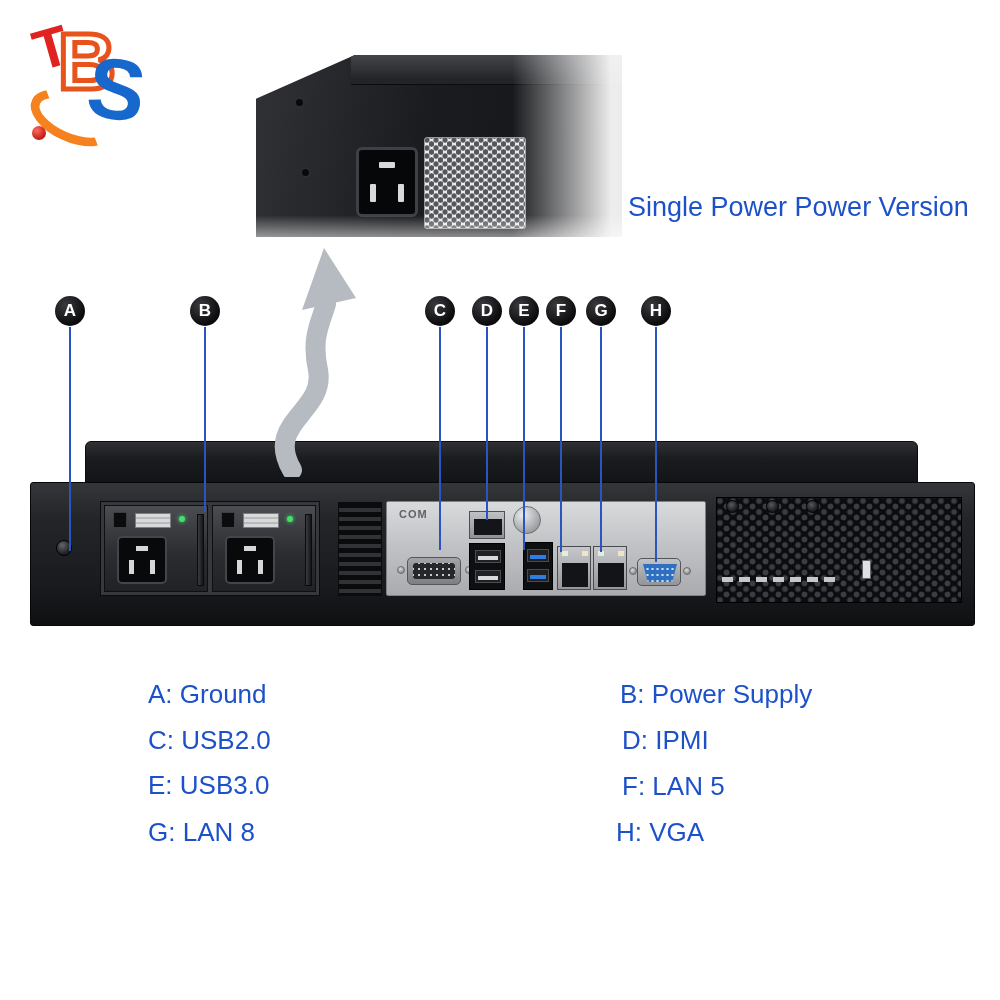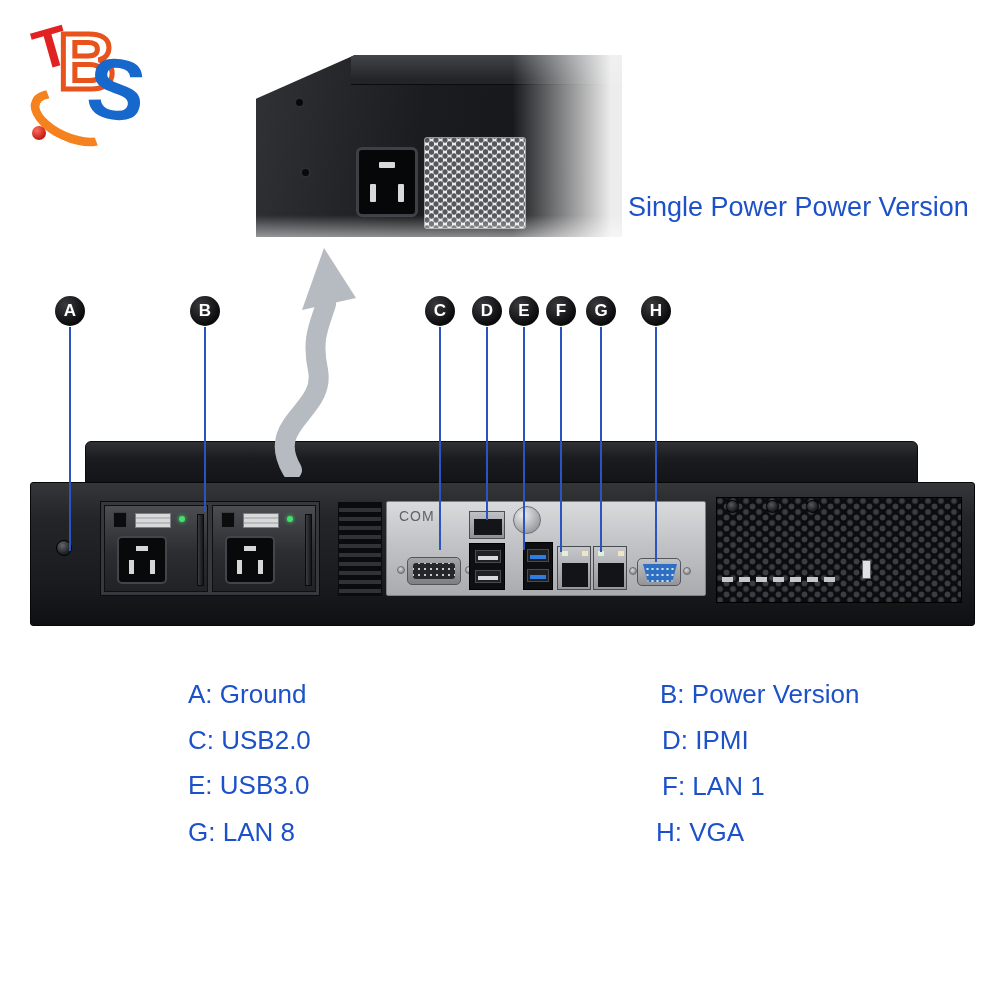--- a/index.html
+++ b/index.html
@@ -76,21 +76,21 @@
   .pin2.g { left:17px; top:8px; width:12px; height:5px; }
   .pin2.l { left:10px; top:22px; width:5px; height:14px; }
   .pin2.r { left:31px; top:22px; width:5px; height:14px; }
 
   .vent-slots { position:absolute; left:338px; top:502px; width:44px; height:94px;
            background:repeating-linear-gradient(180deg,#0a0b0c 0 5px,#303236 5px 9px); border:1px solid #0a0b0c; z-index:3; }
 
   .io-panel { position:absolute; left:386px; top:501px; width:320px; height:95px;
            background:linear-gradient(180deg,#d9dadc 0%, #c2c3c6 45%, #a9abae 100%);
            border:1px solid #808184; border-radius:2px; z-index:3; }
-  .com-label { position:absolute; left:12px; top:6px; font-size:14px; font-weight:normal; color:#616265; letter-spacing:1px; }
+  .com-label { position:absolute; left:12px; top:6px; font-size:11px; font-weight:bold; color:#616265; letter-spacing:1px; }
   .db9 { position:absolute; left:20px; top:55px; width:54px; height:28px;
            background:linear-gradient(180deg,#a3a4a7,#7e7f82); border:1px solid #55565a; border-radius:5px; }
   .db9-in { position:absolute; left:5px; top:5px; right:5px; bottom:5px; background:#26272a; border-radius:3px;
            background-image:radial-gradient(circle, #c9cacc 1px, transparent 1.5px); background-size:6px 6px; background-position:3px 3px; }
   .port-screw { position:absolute; width:8px; height:8px; border-radius:50%;
            background:radial-gradient(circle at 40% 35%, #d9dadc, #8e8f92 70%); border:1px solid #6b6c6f; }
   .ipmi { position:absolute; left:82px; top:9px; width:36px; height:28px;
            background:linear-gradient(180deg,#c0c1c4,#8f9093); border:1px solid #4e4f52; }
   .ipmi-in { position:absolute; left:4px; top:7px; width:28px; height:16px; background:#141518; }
   .usb2 { position:absolute; left:82px; top:41px; width:36px; height:47px; background:#0e0f11; border:1px solid #000; }
@@ -115,21 +115,21 @@
   .honeycomb { position:absolute; left:716px; top:497px; width:246px; height:106px; background-color:#0b0c0e; border:1px solid #000;
            background-image:radial-gradient(circle, #3a3d43 2.6px, transparent 3.3px),
                             radial-gradient(circle, #3a3d43 2.6px, transparent 3.3px);
            background-size:13px 11px, 13px 11px; background-position:3px 3px, 9.5px 8.5px; z-index:3; }
   .screw { position:absolute; top:500px; width:13px; height:13px; border-radius:50%;
            background:radial-gradient(circle at 40% 35%, #55585d, #1a1b1e 65%); border:1px solid #000; z-index:4; }
   .dash { position:absolute; top:577px; width:11px; height:5px; background:#c6c7c9; z-index:4; }
   .conn { position:absolute; left:862px; top:560px; width:9px; height:19px; background:#e0e1e3; border:1px solid #66676a; z-index:4; }
 
   
-  .legend-item { position:absolute; font-size:26px; color:#1d51c9; z-index:2; white-space:nowrap;margin-left:40px; }
+  .legend-item { position:absolute; font-size:26px; color:#1d51c9; z-index:2; white-space:nowrap; }
 </style>
 </head>
 <body>
 
 <div id="canvas">
 
   <div class="logo">
     <span class="logo-t">T</span>
     <span class="logo-b">B</span>
     <span class="logo-s">S</span>
@@ -258,18 +258,18 @@
   <span class="dash" style="left:773px"></span>
   <span class="dash" style="left:790px"></span>
   <span class="dash" style="left:807px"></span>
   <span class="dash" style="left:824px"></span>
   <span class="conn"></span>
 
   <div class="legend-item" style="left:148px;top:679px">A: Ground</div>
   <div class="legend-item" style="left:148px;top:725px">C: USB2.0</div>
   <div class="legend-item" style="left:148px;top:770px">E: USB3.0</div>
   <div class="legend-item" style="left:148px;top:817px">G: LAN 8</div>
-  <div class="legend-item" style="left:620px;top:679px">B: Power Version</div>
+  <div class="legend-item" style="left:620px;top:679px">B: Power Supply</div>
   <div class="legend-item" style="left:622px;top:725px">D: IPMI</div>
-  <div class="legend-item" style="left:622px;top:771px">F: LAN 1</div>
+  <div class="legend-item" style="left:622px;top:771px">F: LAN 5</div>
   <div class="legend-item" style="left:616px;top:817px">H: VGA</div>
 
 </div>
 
 </body></html>

